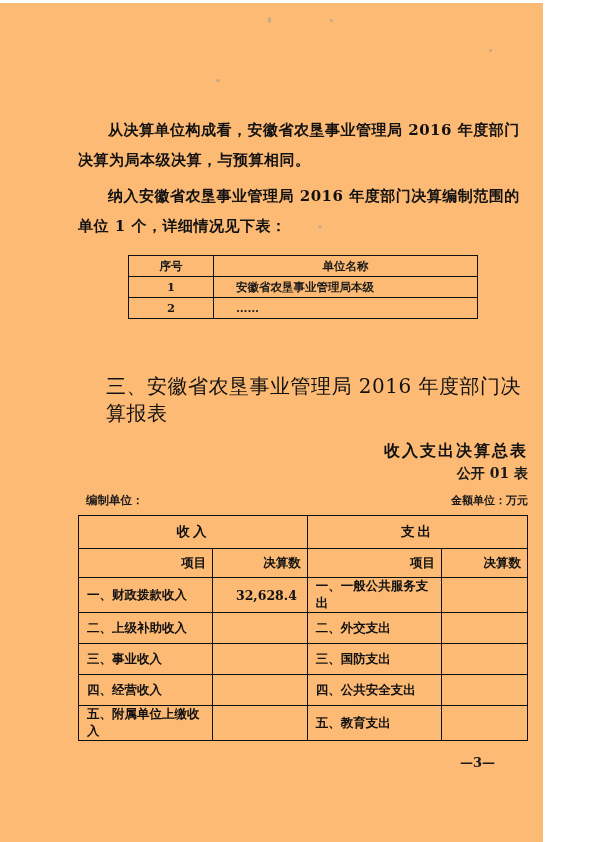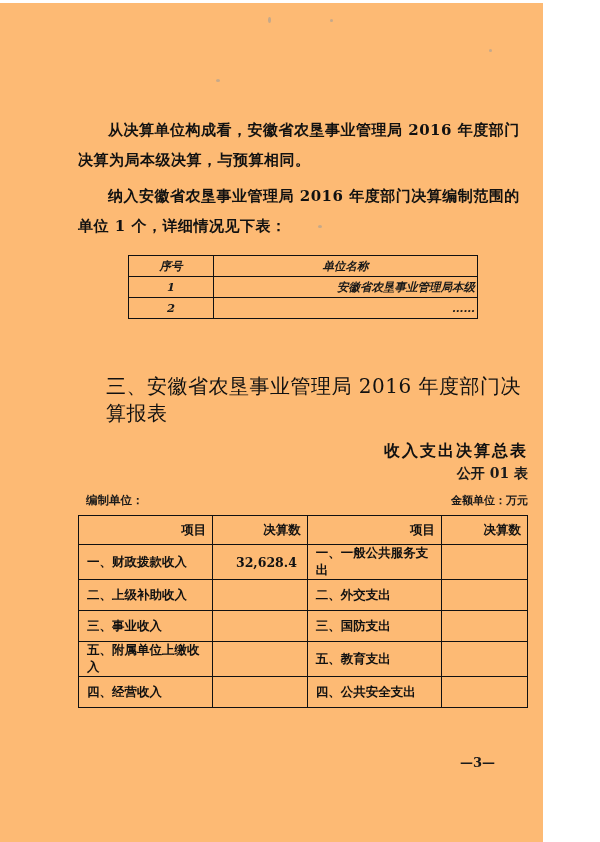--- a/index.html
+++ b/index.html
@@ -49,33 +49,32 @@
   .para-2 { position: absolute; left: 0; top: 178px; width: 450px; }
 
   
   .unit-table {
     position: absolute;
     left: 50px;
     top: 252px;
     width: 350px;
     border-collapse: collapse;
     border: 1.6px solid #111;
-    font-style: italic;
   }
   .unit-table td, .unit-table th {
     border: 1.1px solid #111;
     height: 20px;
     font-size: 11.5px;
     font-weight: 700;
     text-align: center;
     font-family: "DejaVu Serif", "Liberation Serif", serif;
     padding: 0 2px;
   }
   .unit-table .c-no { width: 80px; }
-  .unit-table td.left-pad { text-align: right; padding-left: 22px; }
+  .unit-table td.left-pad { text-align: left; padding-left: 22px; }
 
   h2.section {
     position: absolute;
     left: 28px;
     top: 370px;
     margin: 0;
     font-size: 20px;
     font-weight: 400;
     letter-spacing: .5px;
     font-family: "DejaVu Serif", "Liberation Serif", serif;
@@ -208,20 +207,24 @@
     <div class="form-code">公开 01 表</div>
 
     <div class="meta-row">
       <span class="meta-left">编制单位：</span>
       <span class="meta-right">金额单位：万元</span>
     </div>
 
     <table class="budget-table">
       <tbody>
         <tr>
+          <td class="group" colspan="2">收入</td>
+          <td class="group" colspan="2">支出</td>
+        </tr>
+        <tr>
           <td class="hdr col-item">项目</td>
           <td class="hdr col-num">决算数</td>
           <td class="hdr col-item">项目</td>
           <td class="hdr col-num">决算数</td>
         </tr>
 
         <tr>
           <td class="item">一、财政拨款收入</td>
           <td class="num">32,628.4</td>
           <td class="item">一、一般公共服务支出</td>
@@ -233,29 +236,29 @@
           <td class="item">二、外交支出</td>
           <td class="num"></td>
         </tr>
         <tr>
           <td class="item">三、事业收入</td>
           <td class="num"></td>
           <td class="item">三、国防支出</td>
           <td class="num"></td>
         </tr>
         <tr>
+          <td class="item">四、经营收入</td>
+          <td class="num"></td>
+          <td class="item">四、公共安全支出</td>
+          <td class="num"></td>
+        </tr>
+        <tr>
           <td class="item">五、附属单位上缴收入</td>
           <td class="num"></td>
           <td class="item">五、教育支出</td>
-          <td class="num"></td>
-        </tr>
-        <tr>
-          <td class="item">四、经营收入</td>
-          <td class="num"></td>
-          <td class="item">四、公共安全支出</td>
           <td class="num"></td>
         </tr>
       </tbody>
     </table>
 
   </div>
 
   <div class="page-num">—3—</div>
 
 </div>

